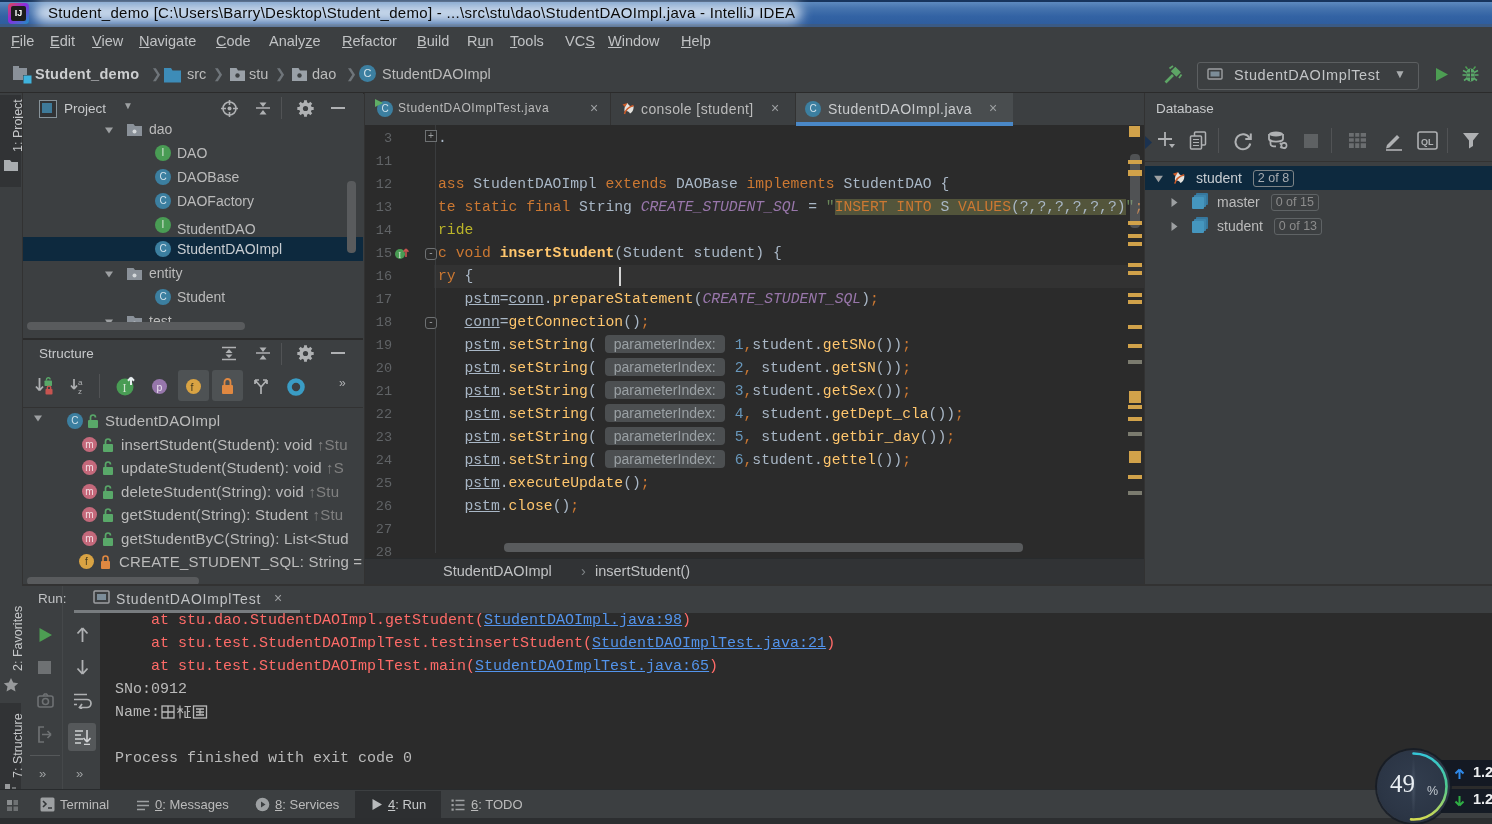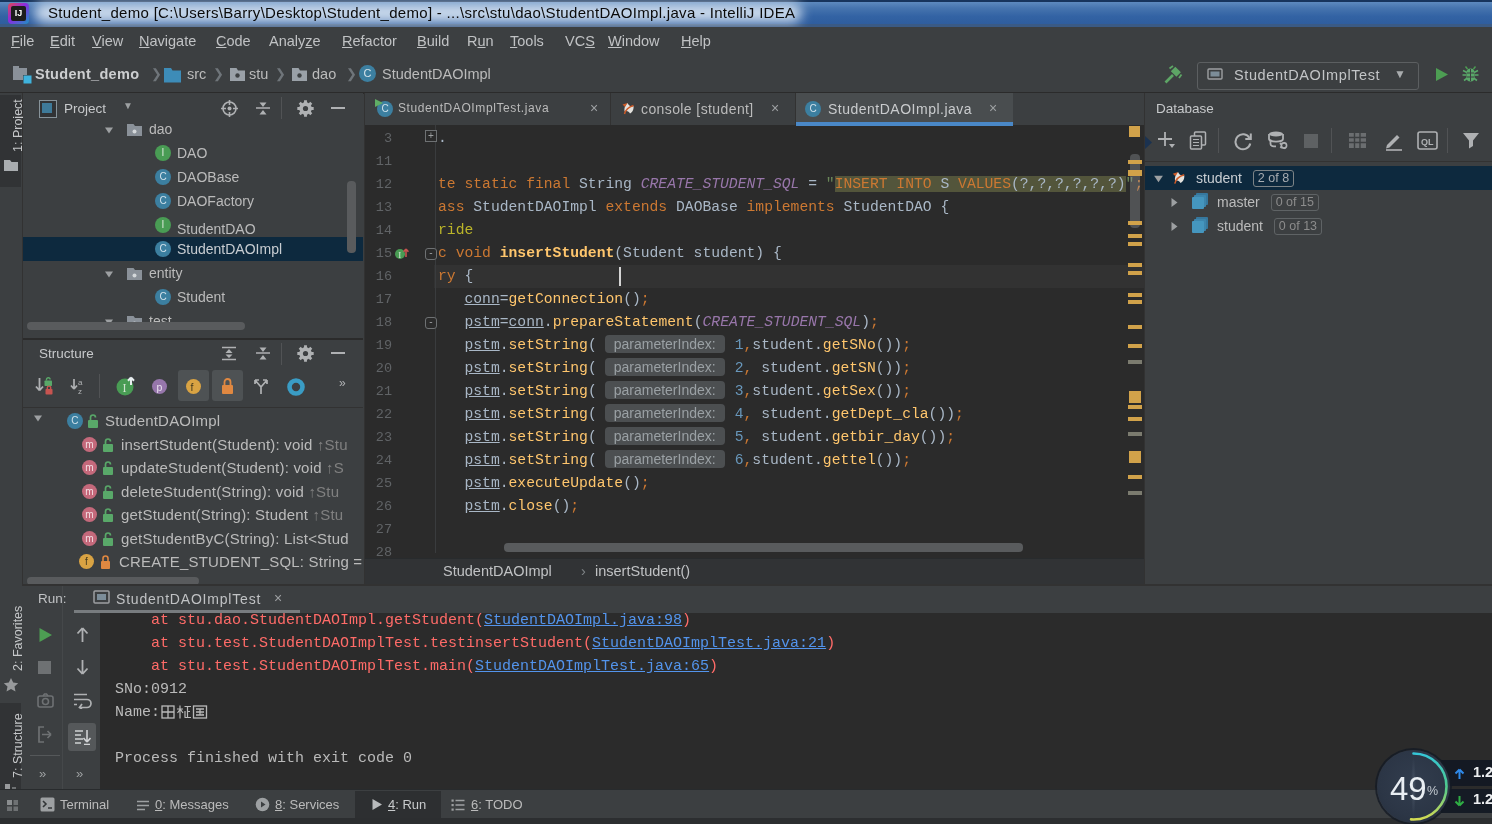--- a/index.html
+++ b/index.html
@@ -333,27 +333,27 @@
 
   <svg class="a" style="left:29px;top:153px;" width="15" height="15" viewBox="0 0 15 15">
         <circle cx="6" cy="8" r="5" fill="#499C54"></circle>
         <text x="4.2" y="11.5" fill="#d8e6d8" font-size="9" font-family="Liberation Serif">I</text>
         <path d="M12 3 v8 M12 3 l-2.4 2.8 M12 3 l2.4 2.8" stroke="#c75450" stroke-width="1.6" fill="none"></path>
       </svg>
 
   <div class="a" id="codelines" style="left:73px;top:34px;">
 <pre class="code">.</pre>
 <pre class="code"> </pre>
+<pre class="code"><span class="kw">ass</span> StudentDAOImpl <span class="kw">extends</span> DAOBase <span class="kw">implements</span> StudentDAO {</pre>
 <pre class="code"><span class="kw">te static final </span>String <span class="fld">CREATE_STUDENT_SQL</span> = <span class="str">"</span><span style="background:#53553b"><span class="kw">INSERT INTO</span> S <span class="kw">VALUES</span>(?,?,?,?,?,?)</span><span class="str">"</span><span class="kw">;</span></pre>
-<pre class="code"><span class="kw">ass</span> StudentDAOImpl <span class="kw">extends</span> DAOBase <span class="kw">implements</span> StudentDAO {</pre>
 <pre class="code"><span class="ann">ride</span></pre>
 <pre class="code"><span class="kw">c void </span><span class="mth" style="font-weight:bold;">insertStudent</span>(Student student) {</pre>
 <pre class="code"><span class="kw">ry</span> {</pre>
+<pre class="code">   <span class="ul">pstm</span>=<span class="ul">conn</span>.<span class="mth">prepareStatement</span>(<span class="fld">CREATE_STUDENT_SQL</span>)<span class="kw">;</span></pre>
 <pre class="code">   <span class="ul">conn</span>=<span class="mth">getConnection</span>()<span class="kw">;</span></pre>
-<pre class="code">   <span class="ul">pstm</span>=<span class="ul">conn</span>.<span class="mth">prepareStatement</span>(<span class="fld">CREATE_STUDENT_SQL</span>)<span class="kw">;</span></pre>
 <pre class="code">   <span class="ul">pstm</span>.<span class="mth">setString</span>(<span class="inlay">parameterIndex:</span><span class="num">1</span><span class="kw">,</span>student.<span class="mth">getSNo</span>())<span class="kw">;</span></pre>
 <pre class="code">   <span class="ul">pstm</span>.<span class="mth">setString</span>(<span class="inlay">parameterIndex:</span><span class="num">2</span><span class="kw">,</span> student.<span class="mth">getSN</span>())<span class="kw">;</span></pre>
 <pre class="code">   <span class="ul">pstm</span>.<span class="mth">setString</span>(<span class="inlay">parameterIndex:</span><span class="num">3</span><span class="kw">,</span>student.<span class="mth">getSex</span>())<span class="kw">;</span></pre>
 <pre class="code">   <span class="ul">pstm</span>.<span class="mth">setString</span>(<span class="inlay">parameterIndex:</span><span class="num">4</span><span class="kw">,</span> student.<span class="mth">getDept_cla</span>())<span class="kw">;</span></pre>
 <pre class="code">   <span class="ul">pstm</span>.<span class="mth">setString</span>(<span class="inlay">parameterIndex:</span><span class="num">5</span><span class="kw">,</span> student.<span class="mth">getbir_day</span>())<span class="kw">;</span></pre>
 <pre class="code">   <span class="ul">pstm</span>.<span class="mth">setString</span>(<span class="inlay">parameterIndex:</span><span class="num">6</span><span class="kw">,</span>student.<span class="mth">gettel</span>())<span class="kw">;</span></pre>
 <pre class="code">   <span class="ul">pstm</span>.<span class="mth">executeUpdate</span>()<span class="kw">;</span></pre>
 <pre class="code">   <span class="ul">pstm</span>.<span class="mth">close</span>()<span class="kw">;</span></pre>
   </div>
 
@@ -585,14 +585,14 @@
 <svg class="a" style="left:1377px;top:750px;" width="73" height="73" viewBox="0 0 73 73">
   <defs>
         <linearGradient id="arcg" x1="1" y1="0.5" x2="0" y2="0.5">
           <stop offset="0" stop-color="#35c6d8"></stop>
           <stop offset="0.5" stop-color="#4fc98e"></stop>
           <stop offset="1" stop-color="#d3da52"></stop>
         </linearGradient>
       </defs>
   <circle cx="36.5" cy="36.5" r="33" fill="none" stroke="url(#arcg)" stroke-width="2.6" stroke-linecap="round" stroke-dasharray="106 160" transform="rotate(-90 36.5 36.5)"></circle>
 </svg>
-<span class="a" style="left:1390px;top:770px;color:#e9eef3;font-size:33px;font-family:Liberation Sans, sans-serif;">49</span>
+<span class="a" style="left:1390px;top:770px;color:#e9eef3;font-size:25px;font-family:Liberation Serif, serif;">49</span>
 <span class="a" style="left:1427px;top:784px;color:#c3cad1;font-size:12.5px;">%</span>
 </div>
 </body></html>

